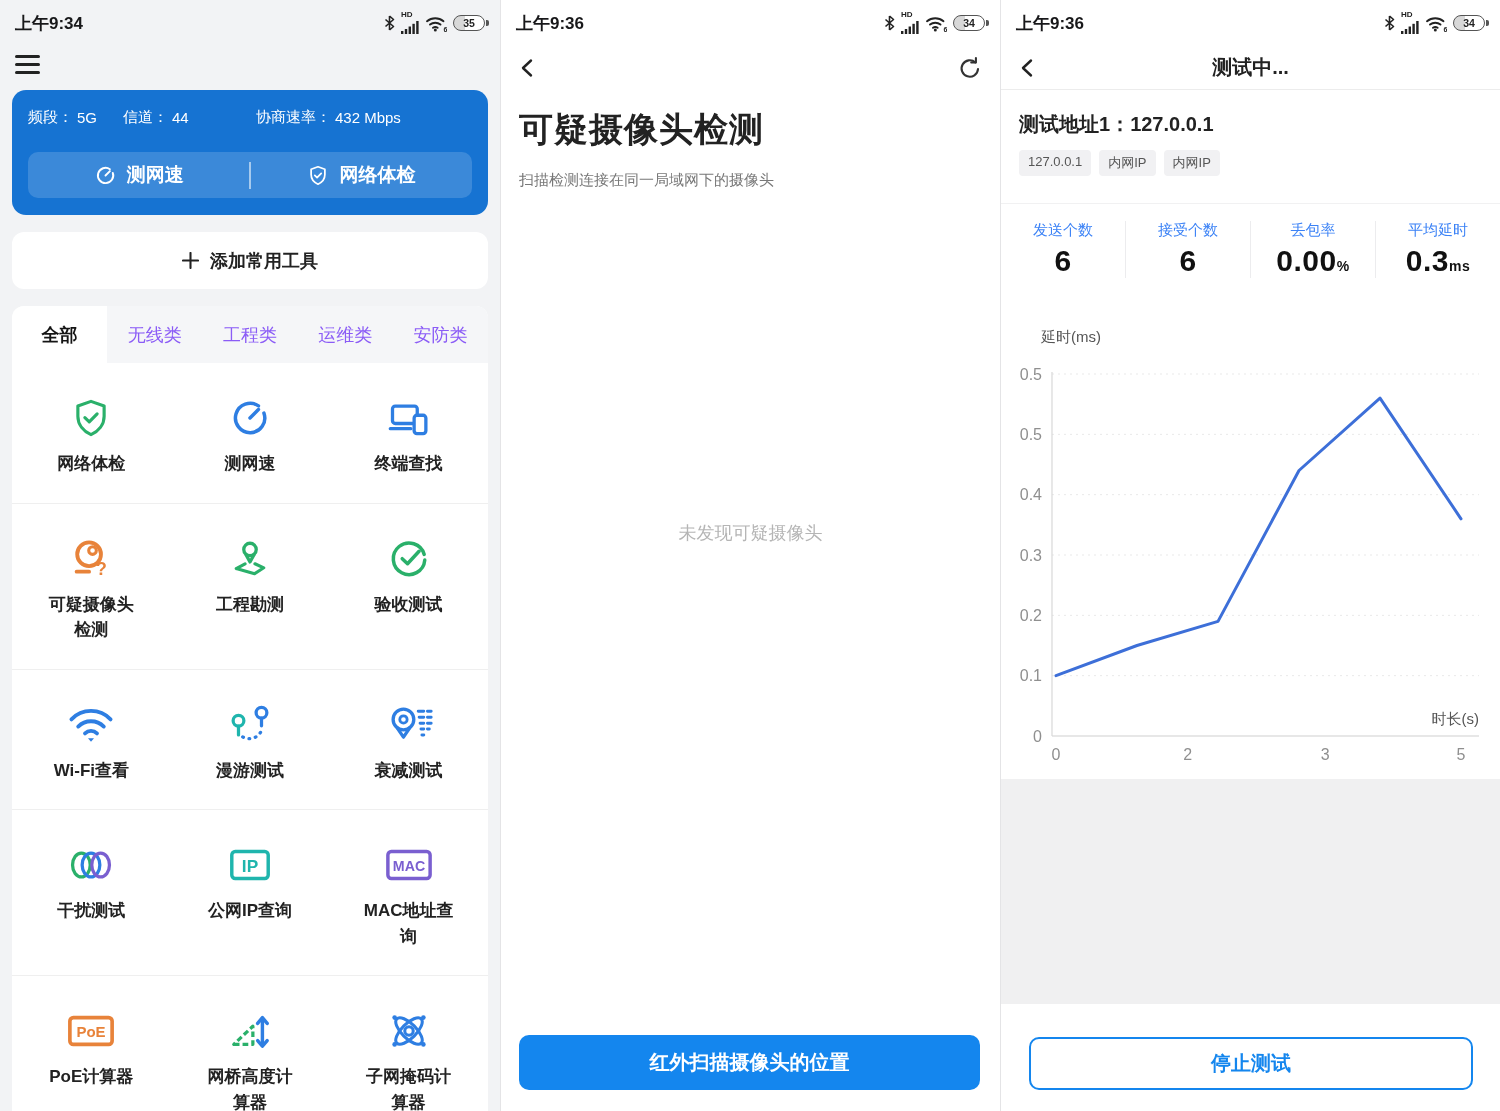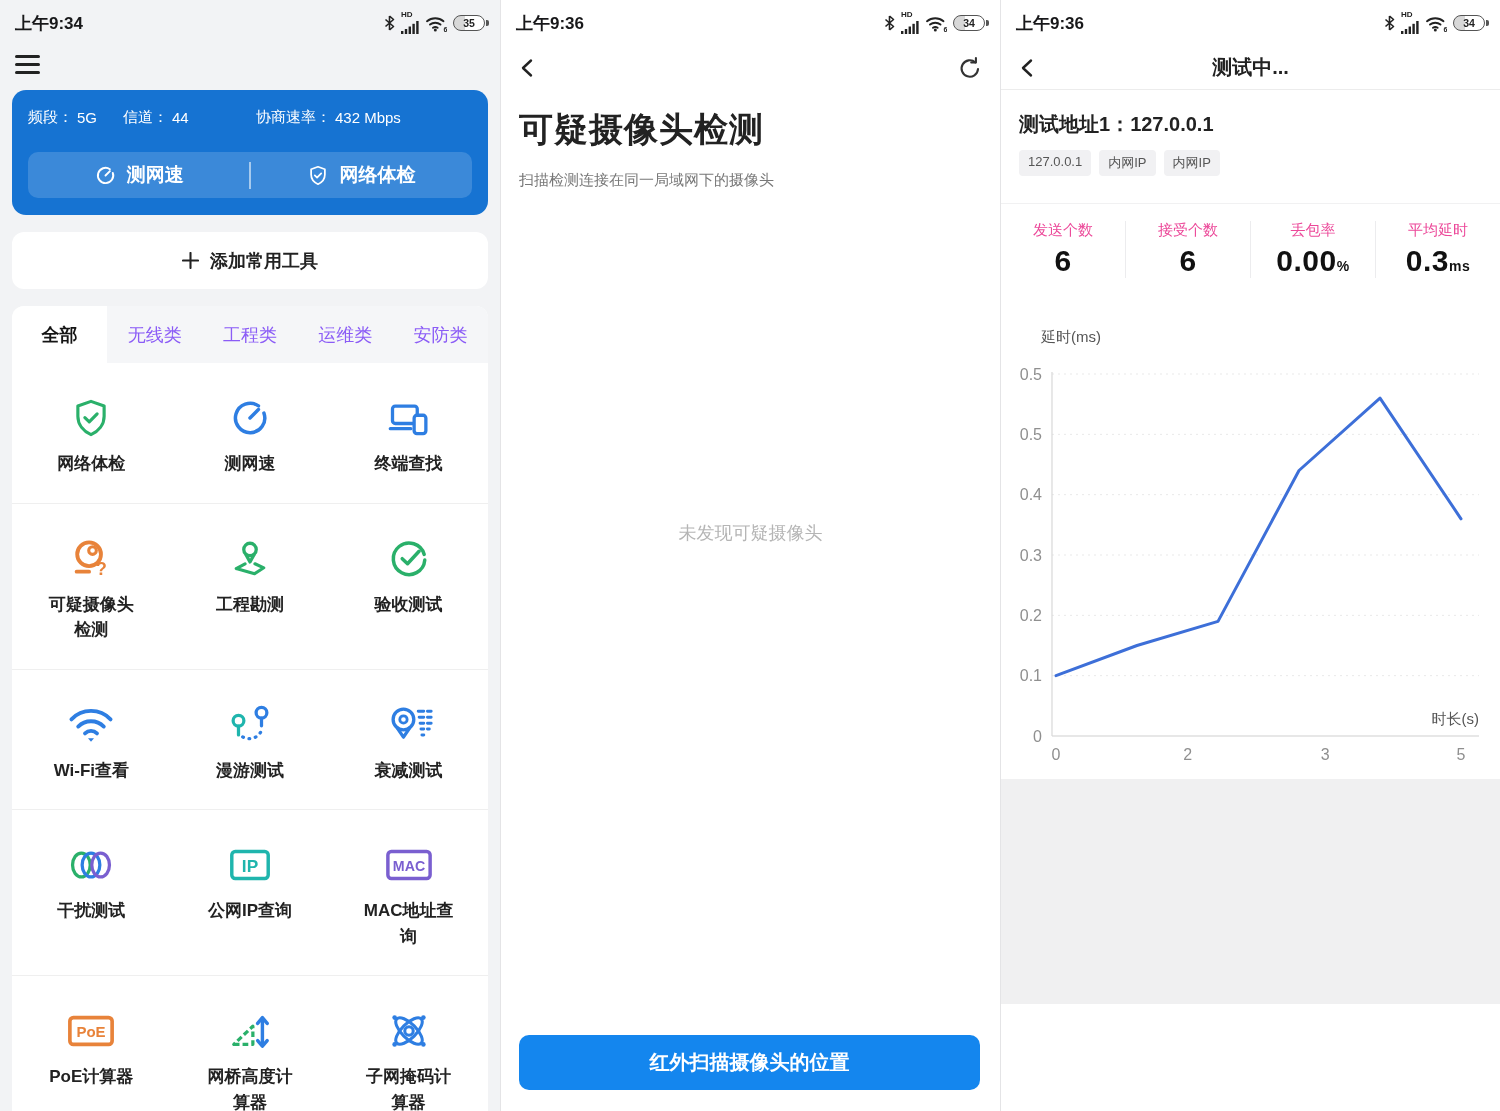--- a/index.html
+++ b/index.html
@@ -60,21 +60,21 @@
 
   
   .nav3 { position:relative; height:44px; display:flex; align-items:center; padding:0 17px; border-bottom:1px solid #ececec; }
   .nav3-title { position:absolute; left:0; width:100%; text-align:center; font-size:20px; font-weight:600; color:#222; }
   .addr { margin:21px 18px 0; font-size:20px; font-weight:700; color:#222; }
   .chips { margin:12px 18px 0; display:flex; gap:8px; }
   .chip { background:#f1f1f3; color:#565656; font-size:13px; padding:4px 9px; border-radius:4px; }
   .stats { margin-top:27px; border-top:1px solid #f1f1f2; display:flex; padding:17px 0 16px; }
   .stat { flex:1; text-align:center; }
   .stat + .stat { border-left:1px solid #ececee; }
-  .stat-label { font-size:15px; color:#ec4899; }
+  .stat-label { font-size:15px; color:#3b82f6; }
   .stat-value { margin-top:4px; font-size:30px; font-weight:800; color:#111; letter-spacing:.5px; }
   .stat-unit { font-size:14px; font-weight:700; }
   .chart-wrap { position:relative; height:470px; }
   .gray-panel { height:225px; background:#f0f0f1; margin-top:15px; }
   .stop-btn { position:absolute; left:28px; right:27px; bottom:21px; height:53px; background:#fff; border:2px solid #1486ee;
               border-radius:10px; display:flex; align-items:center; justify-content:center; color:#1486ee; font-size:20px; font-weight:600; cursor:pointer; }
   svg { display:block; }
 </style>
 </head>
 <body>
@@ -507,13 +507,16 @@
         <text x="324.325" y="466" text-anchor="middle" font-size="16" fill="#8f8f8f">3</text>
         <text x="460" y="466" text-anchor="middle" font-size="16" fill="#8f8f8f">5</text>
         <text x="478" y="430" text-anchor="end" font-size="15" fill="#555">时长(s)</text>
         <text x="40" y="48" font-size="15" fill="#555">延时(ms)</text>
         <polyline points="55.0,381.7 136.0,351.5 217.0,327.4 298.0,176.5 379.0,104.1 460.0,224.8" fill="none" stroke="#3d6fd8" stroke-width="3" stroke-linejoin="round" stroke-linecap="round"></polyline>
       </svg>
   </div>
 
   <div class="gray-panel"></div>
 
+  <div class="stop-btn">
+    <span>停止测试</span>
+  </div>
 </div>
 
 </body></html>

